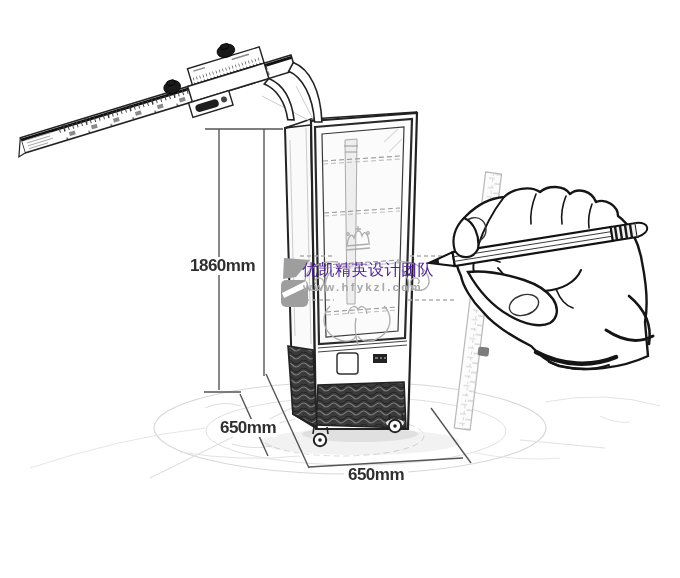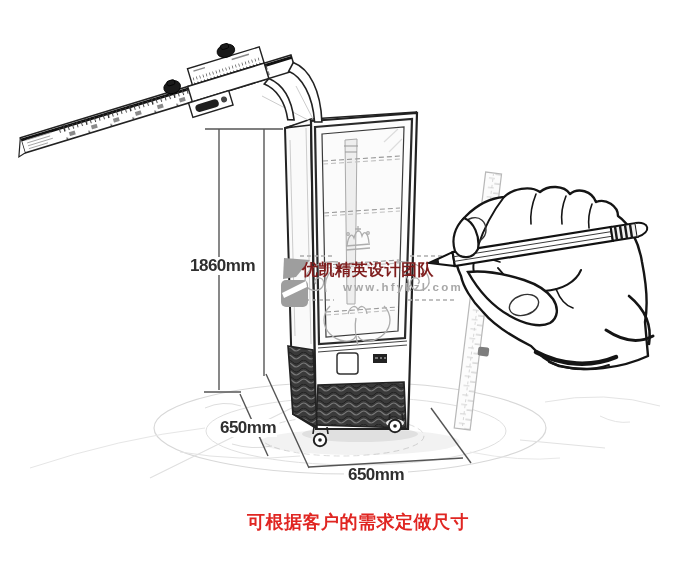--- a/index.html
+++ b/index.html
@@ -14,27 +14,27 @@
     font-weight:700;font-size:17px;letter-spacing:-0.5px;
     text-align:center;line-height:18px;margin-top:16px;
   }
   .caption{
     position:absolute;left:240px;top:509px;width:236px;
     color:#e02622;font-weight:700;font-size:18px;letter-spacing:0.5px;
     text-align:center;line-height:26px;
   }
   .wm-brand{
     position:absolute;left:302px;top:260px;width:140px;
-    color:#7f1d1d;font-weight:700;font-size:16px;letter-spacing:0.5px;
+    color:#4c1d95;font-weight:400;font-size:16px;letter-spacing:0.5px;
     line-height:20px;white-space:nowrap;
   }
   .wm-url{
     position:absolute;left:303px;top:281px;width:140px;
     color:#a8a8a8;font-weight:700;font-size:11.5px;letter-spacing:2.2px;
-    line-height:13px;white-space:nowrap;margin-left:40px;
+    line-height:13px;white-space:nowrap;
   }
 </style>
 </head>
 <body>
 
 <div class="stage">
 
   <svg width="680" height="578" viewBox="0 0 680 578">
     <defs>
       <pattern id="grilletex" width="15" height="8" patternUnits="userSpaceOnUse">
@@ -247,14 +247,13 @@
   <div class="dim-label" style="left:190px;top:241px;width:60px;">1860mm</div>
 
   <div class="dim-label" style="left:219px;top:403px;width:58px;">650mm</div>
 
   <div class="dim-label" style="left:344px;top:450px;width:64px;">650mm</div>
 
   <div class="wm-brand">优凯精英设计团队</div>
 
   <div class="wm-url">www.hfykzl.com</div>
 
-  <div class="caption">可根据客户的需求定做尺寸</div>
 </div>
 
 </body></html>

